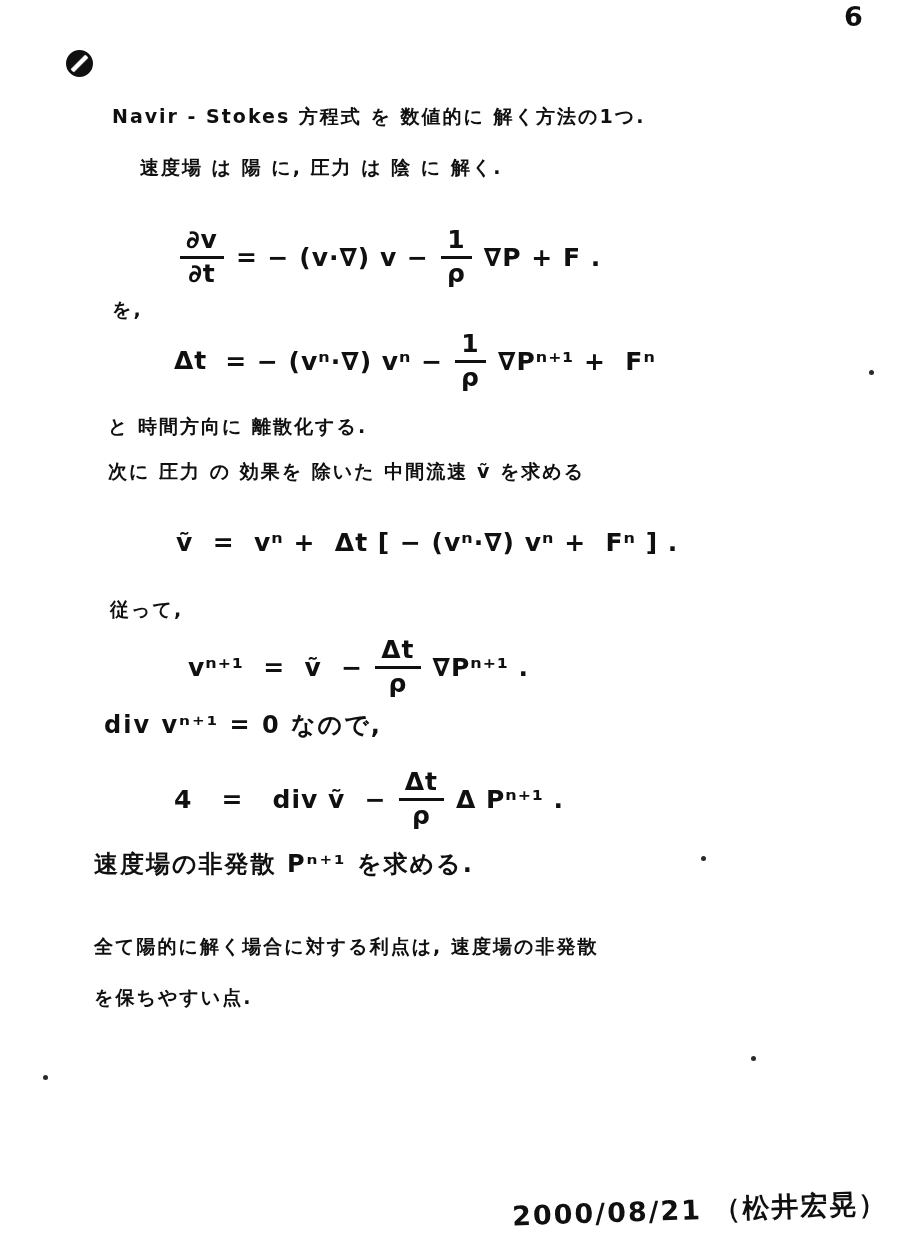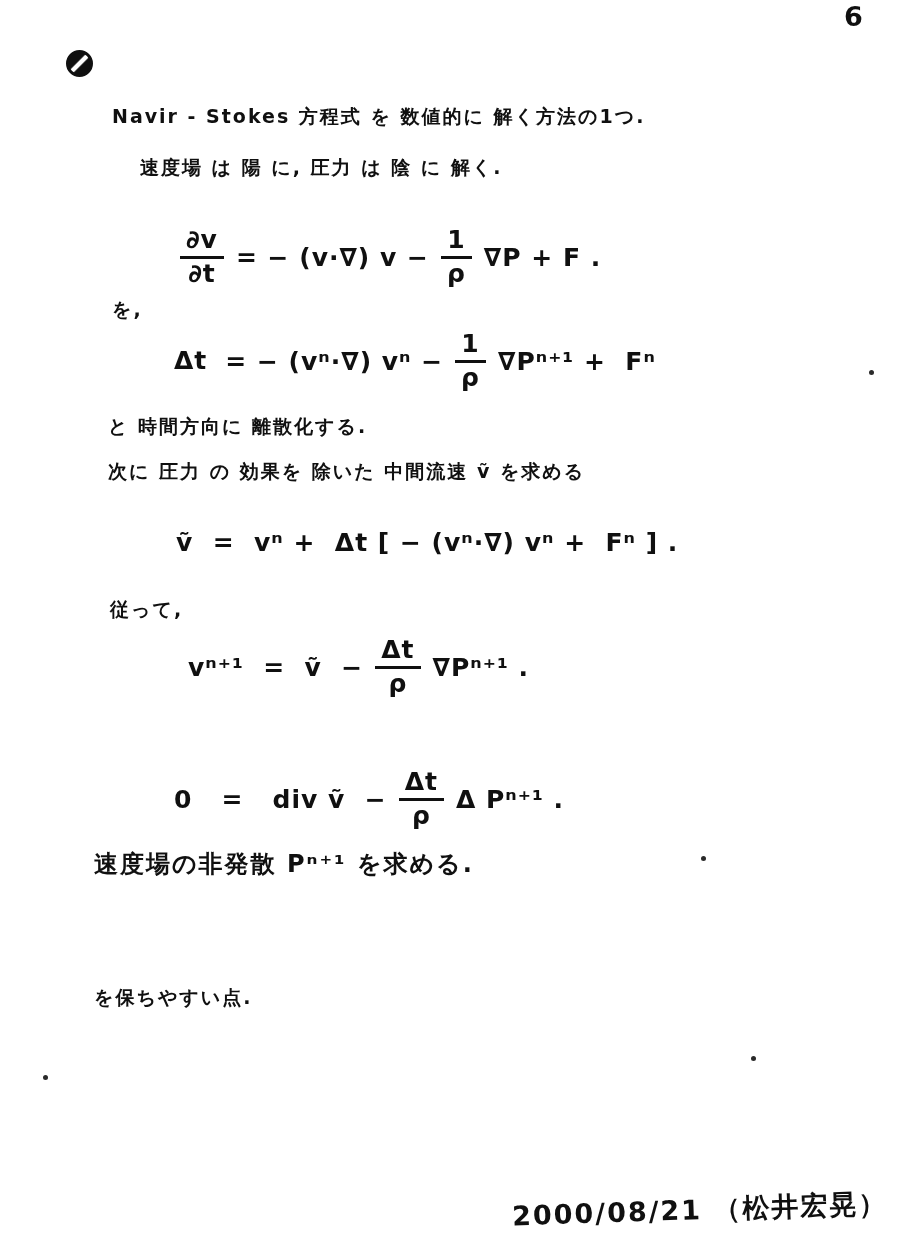--- a/index.html
+++ b/index.html
@@ -91,25 +91,27 @@
 
   <div class="hw pos-discretize">と 時間方向に 離散化する.</div>
   <div class="hw pos-intermediate">次に 圧力 の 効果を 除いた 中間流速 ṽ を求める</div>
 
   <div class="eq pos-eq3"><span class="tok">ṽ  =  vⁿ +  Δt [ − (vⁿ·∇) vⁿ +  Fⁿ ] .</span></div>
 
   <div class="hw pos-therefore">従って,</div>
 
   <div class="eq pos-eq4"><span class="tok">vⁿ⁺¹  =  ṽ  −</span><span class="frac"><span class="num">Δt</span><span class="den">ρ</span></span><span class="tok">∇Pⁿ⁺¹ .</span></div>
 
+  <div class="hw pos-divline small">div vⁿ⁺¹ = 0 なので,</div>
 
-  <div class="eq pos-eq5"><span class="tok">0   =   div ṽ  −</span><span class="frac"><span class="num">Δt</span><span class="den">ρ</span></span><span class="tok">Δ Pⁿ⁺¹ .</span></div>
+  <div class="eq pos-eq5"><span class="tok">4   =   div ṽ  −</span><span class="frac"><span class="num">Δt</span><span class="den">ρ</span></span><span class="tok">Δ Pⁿ⁺¹ .</span></div>
 
   <div class="hw pos-solve small">速度場の非発散 Pⁿ⁺¹ を求める.</div>
 
+  <div class="hw pos-adv1">全て陽的に解く場合に対する利点は, 速度場の非発散</div>
   <div class="hw pos-adv2">を保ちやすい点.</div>
 
   <div class="hw pos-footer">2000/08/21 （松井宏晃）</div>
 
   <span class="speck speck-1"></span>
   <span class="speck speck-2"></span>
   <span class="speck speck-3"></span>
   <span class="speck speck-4"></span>
 
 </div>

